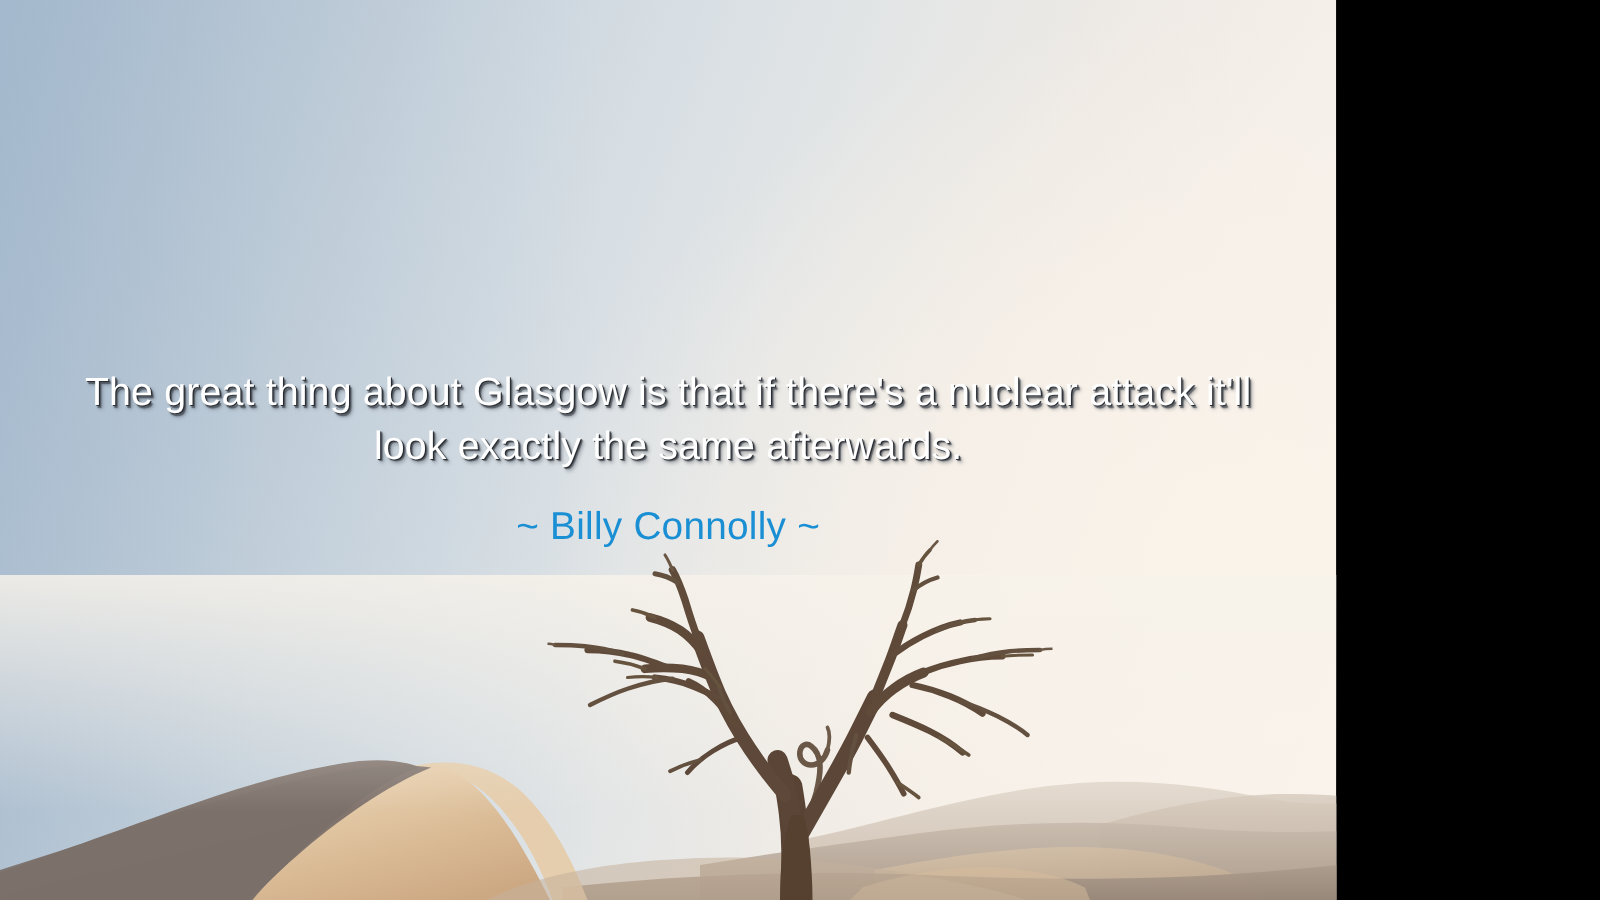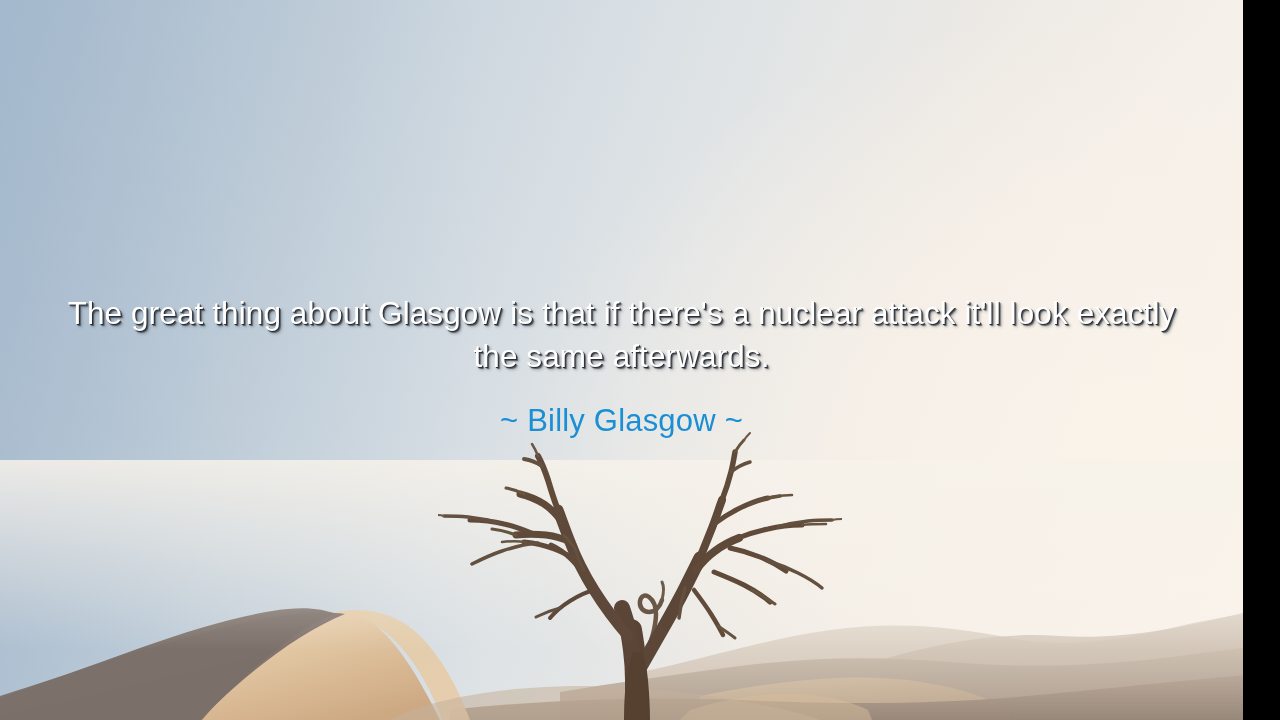--- a/index.html
+++ b/index.html
@@ -3,21 +3,21 @@
 <meta charset="utf-8">
 <title>Quote Image</title>
 <style>
   html, body {
     margin: 0;
     padding: 0;
     background: #000;
   }
   #stage {
     position: relative;
-    width: 1243px;
+    width: 1069px;
     height: 720px;
     overflow: hidden;
     font-family: "Liberation Sans", sans-serif;
   }
 
   
   .bg-base {
     position: absolute;
     inset: 0;
     background: linear-gradient(110deg,
@@ -247,16 +247,16 @@
         <path d="M394,90 C398,89 401,89 404,89" stroke="#6b5746" stroke-width="2"></path>
       </g>
 
       <path d="M186,290 C186,272 187,258 189,246 C191,236 193,228 195,222
                L205,222 C207,230 209,240 210,250 C211,262 212,276 212,290 Z" fill="#564131"></path>
     </svg>
   </div>
 
   <div class="quote-block">
     <p class="quote-text">The great thing about Glasgow is that if there's a nuclear attack it'll look exactly the same afterwards.</p>
-    <p class="author-line">~ Billy Glasgow ~</p>
+    <p class="author-line">~ Billy Connolly ~</p>
   </div>
 
 </div>
 
 </body></html>

